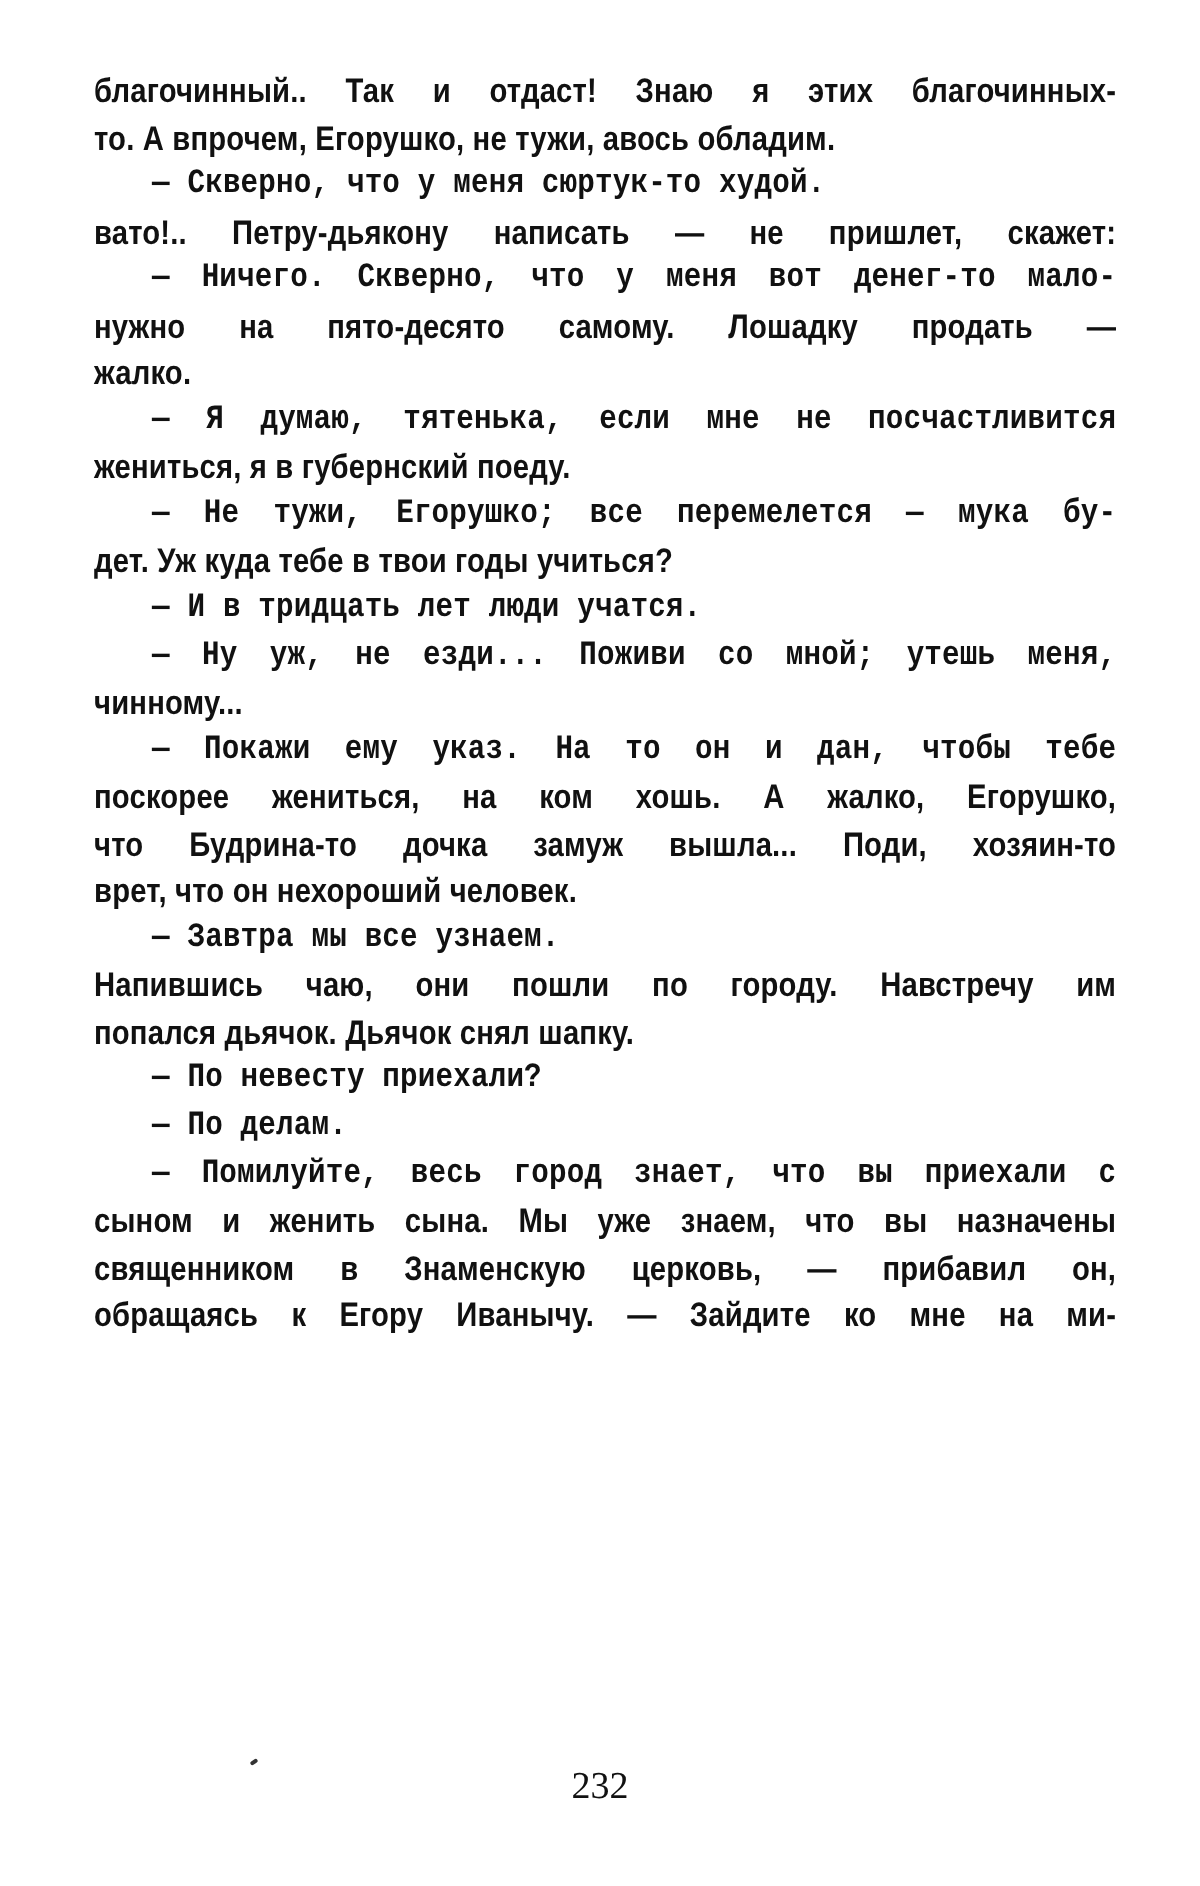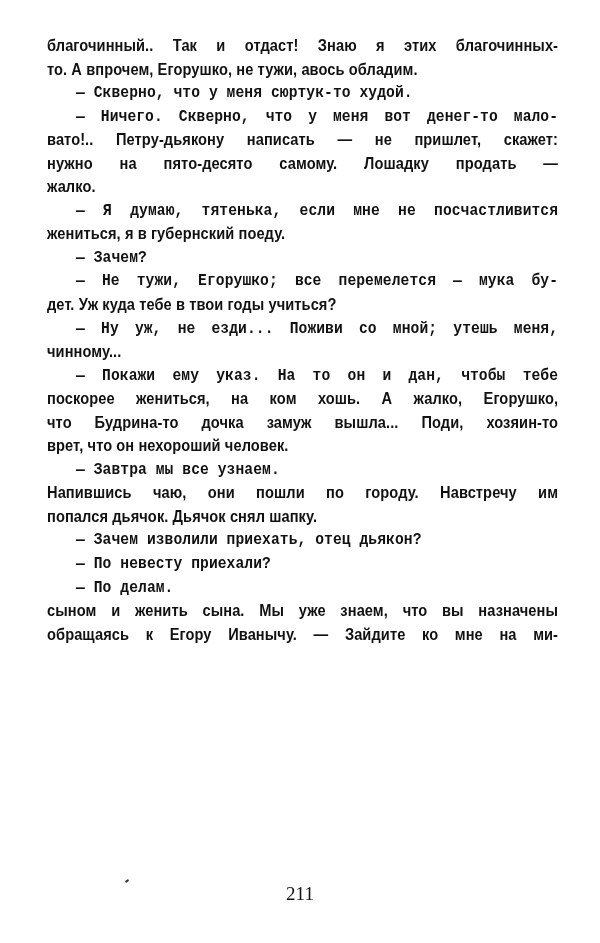--- a/index.html
+++ b/index.html
@@ -76,40 +76,41 @@
       border-radius: 1px;
     }
   </style>
 </head>
 <body>
 
 <div class="page" id="page-text">
     <div class="line"><span>благочинный.. Так и отдаст! Знаю я этих благочинных-</span></div>
     <div class="line last"><span>то. А впрочем, Егорушко, не тужи, авось обладим.</span></div>
     <div class="line indent last"><span>— Скверно, что у меня сюртук-то худой.</span></div>
+    <div class="line"><span>вато!.. Петру-дьякону написать — не пришлет, скажет:</span></div>
     <div class="line indent"><span>— Ничего. Скверно, что у меня вот денег-то мало-</span></div>
-    <div class="line"><span>вато!.. Петру-дьякону написать — не пришлет, скажет:</span></div>
     <div class="line"><span>нужно на пято-десято самому. Лошадку продать —</span></div>
     <div class="line last"><span>жалко.</span></div>
     <div class="line indent"><span>— Я думаю, тятенька, если мне не посчастливится</span></div>
     <div class="line last"><span>жениться, я в губернский поеду.</span></div>
-    <div class="line indent last"><span>— Зачем?</span></div>
     <div class="line indent"><span>— Не тужи, Егорушко; все перемелется — мука бу-</span></div>
     <div class="line last"><span>дет. Уж куда тебе в твои годы учиться?</span></div>
+    <div class="line indent last"><span>— И в тридцать лет люди учатся.</span></div>
     <div class="line indent"><span>— Ну уж, не езди... Поживи со мной; утешь меня,</span></div>
     <div class="line last"><span>чинному...</span></div>
     <div class="line indent"><span>— Покажи ему указ. На то он и дан, чтобы тебе</span></div>
     <div class="line"><span>поскорее жениться, на ком хошь. А жалко, Егорушко,</span></div>
     <div class="line"><span>что Будрина-то дочка замуж вышла... Поди, хозяин-то</span></div>
     <div class="line last"><span>врет, что он нехороший человек.</span></div>
     <div class="line indent last"><span>— Завтра мы все узнаем.</span></div>
     <div class="line"><span>Напившись чаю, они пошли по городу. Навстречу им</span></div>
     <div class="line last"><span>попался дьячок. Дьячок снял шапку.</span></div>
-    <div class="line indent last"><span>— Зачем изволили приехать, отец дьякон?</span></div>
     <div class="line indent last"><span>— По невесту приехали?</span></div>
     <div class="line indent last"><span>— По делам.</span></div>
+    <div class="line indent"><span>— Помилуйте, весь город знает, что вы приехали с</span></div>
     <div class="line"><span>сыном и женить сына. Мы уже знаем, что вы назначены</span></div>
+    <div class="line"><span>священником в Знаменскую церковь, — прибавил он,</span></div>
     <div class="line"><span>обращаясь к Егору Иванычу. — Зайдите ко мне на ми-</span></div>
   </div>
 
 <div class="speck"></div>
 
-<div class="page-number">211</div>
+<div class="page-number">232</div>
 
 </body></html>

